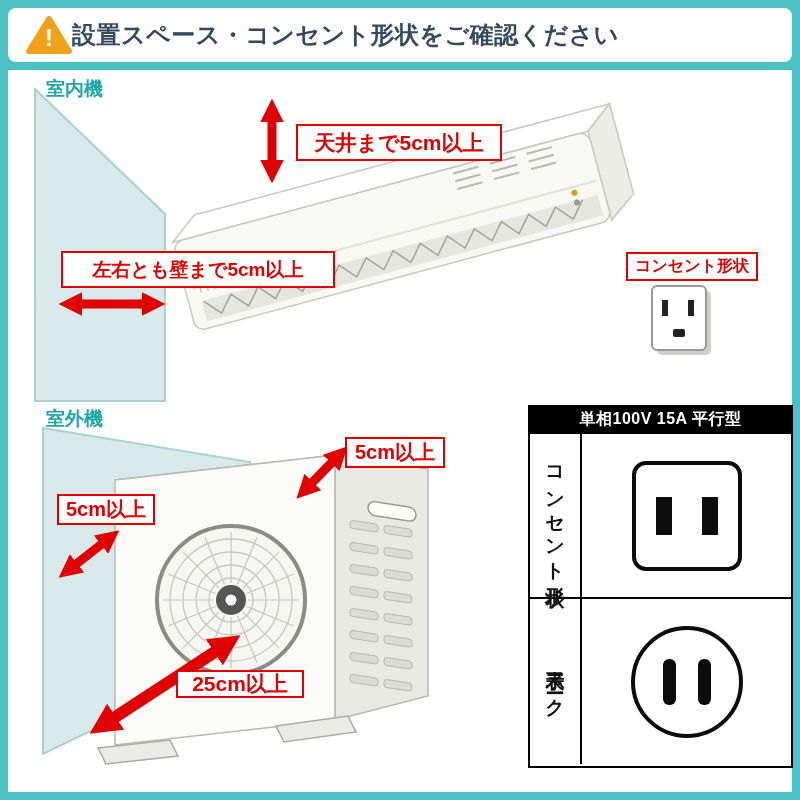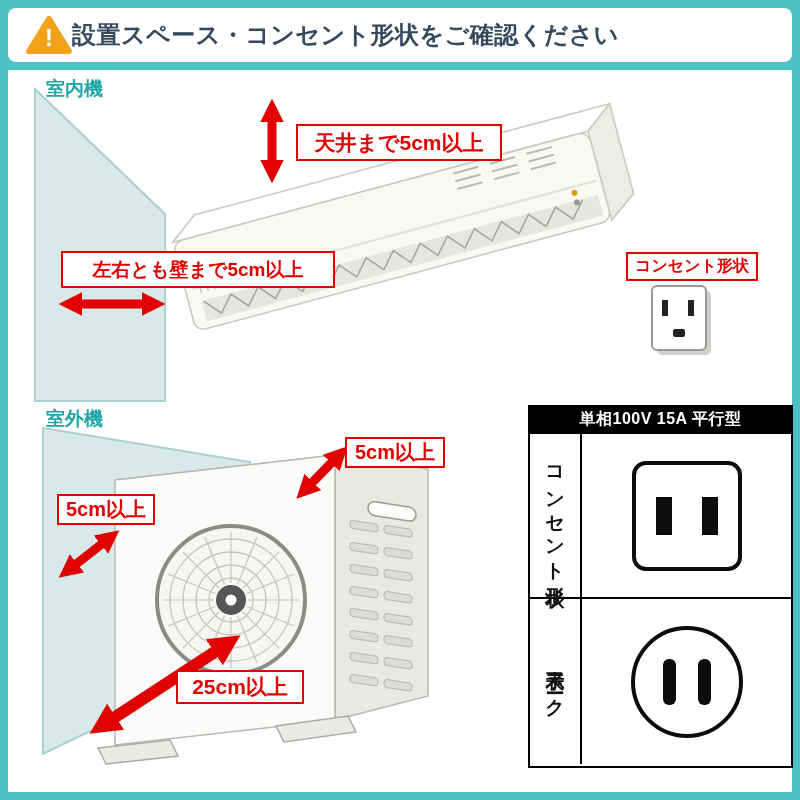--- a/index.html
+++ b/index.html
@@ -20,21 +20,21 @@
   #svg-outdoor{left:20px;top:352px;}
   
   .red-label{position:absolute;z-index:3;background:#ffffff;border:2px solid #e00000;color:#e00000;
              font-weight:bold;display:flex;align-items:center;justify-content:center;white-space:nowrap;
              box-sizing:border-box;}
   .lbl-ceiling{left:280px;top:54px;width:206px;height:37px;font-size:21px;margin-left:8px;}
   .lbl-side{left:53px;top:181px;width:274px;height:37px;font-size:19px;}
   .lbl-outlet{left:618px;top:182px;width:132px;height:29px;font-size:16px;}
   .lbl-od-top{left:337px;top:367px;width:100px;height:31px;font-size:20px;}
   .lbl-od-left{left:49px;top:424px;width:98px;height:31px;font-size:20px;}
-  .lbl-od-front{left:168px;top:600px;width:128px;height:34px;font-size:21px;}
+  .lbl-od-front{left:168px;top:600px;width:128px;height:28px;font-size:21px;}
   
   .spec{position:absolute;left:520px;top:335px;width:265px;z-index:2;}
   .spec-header{height:29px;background:#000000;color:#ffffff;font-size:16px;font-weight:bold;
                display:flex;align-items:center;justify-content:center;letter-spacing:0.5px;}
   .spec-body{border:2px solid #000000;border-top:none;background:#ffffff;box-sizing:border-box;height:334px;}
   .spec-row{display:flex;height:165px;border-bottom:2px solid #000000;box-sizing:border-box;}
   .spec-row.last{height:165px;border-bottom:none;}
   .spec-rowlabel{width:50px;border-right:2px solid #000000;display:flex;align-items:center;justify-content:center;
                  font-size:19px;font-weight:bold;color:#111;}
   .vtext{writing-mode:vertical-rl;letter-spacing:2px;}

